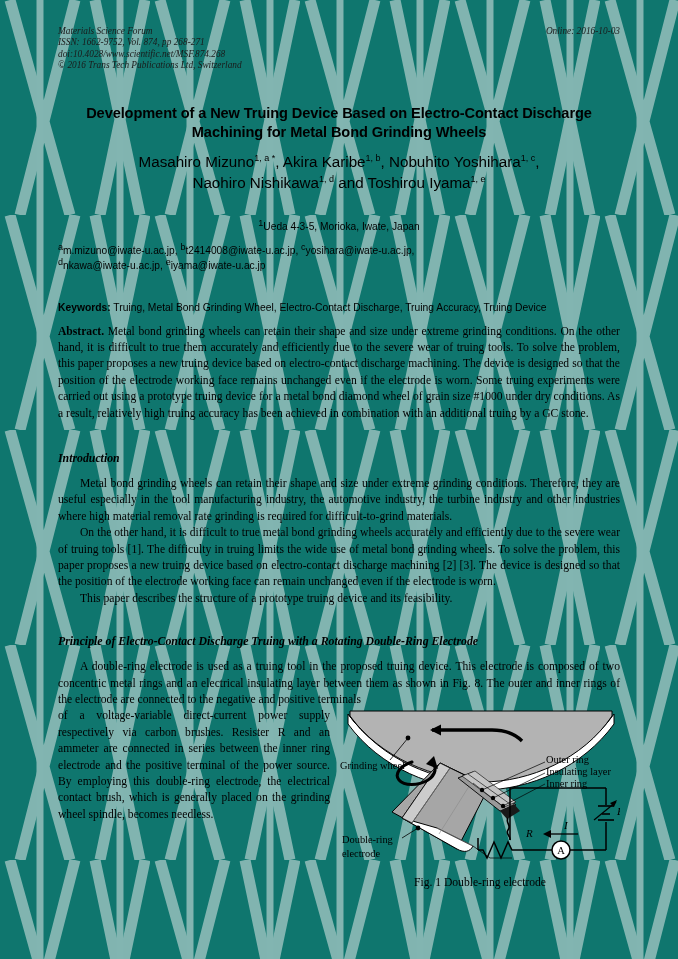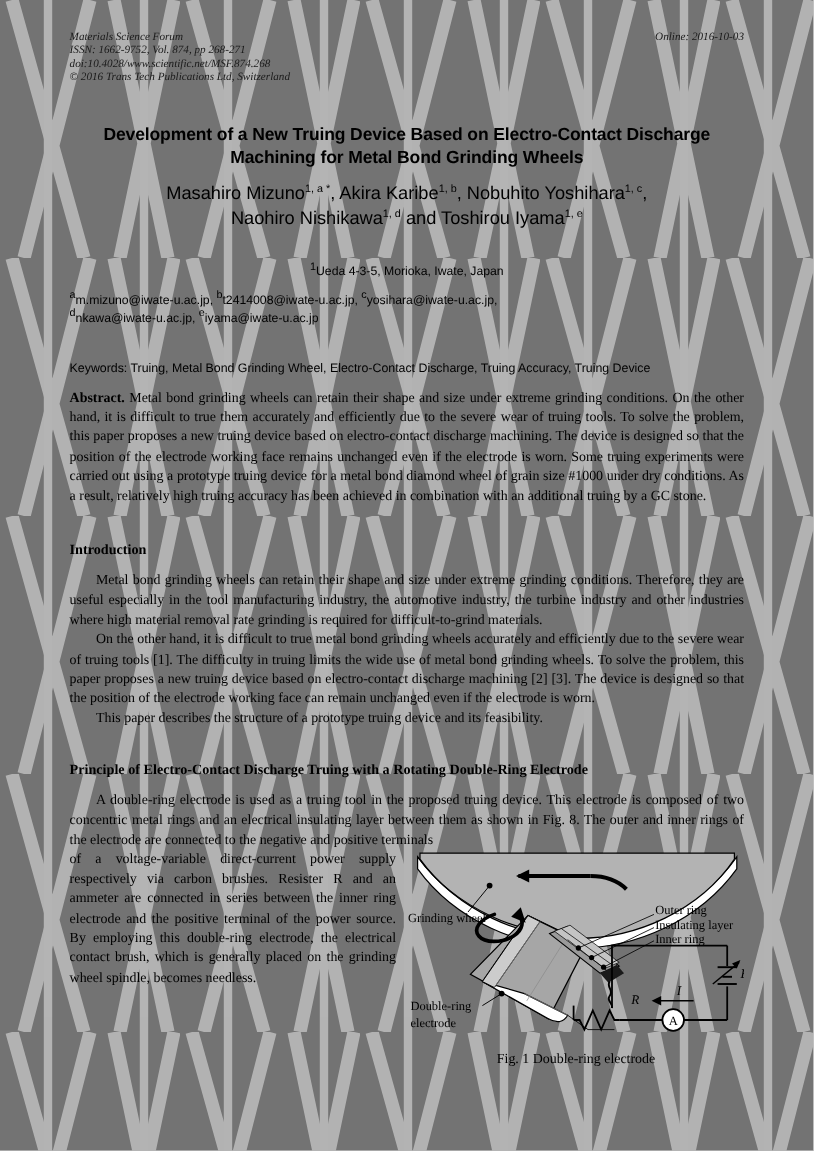--- a/index.html
+++ b/index.html
@@ -13,21 +13,21 @@
     position: relative;
     overflow: hidden;
     font-family: "Liberation Serif", serif;
     color: #000000;
   }
   #page {
     position: absolute;
     left: 0; top: 0;
     width: 678px;
     height: 959px;
-    background: #737373;
+    background: #0f766e;
     overflow: hidden;
   }
   
   #watermark {
     position: absolute;
     left: 0; top: 0;
     width: 678px;
     height: 959px;
     pointer-events: none;
     opacity: 0.5;
@@ -100,39 +100,40 @@
   }
 
   
   .keywords {
     margin-top: 27px;
     font-family: "Liberation Sans", sans-serif;
     font-size: 10.3px;
     line-height: 15.5px;
     text-align: justify;
   }
-  .keywords b { font-weight: normal; }
+  .keywords b { font-weight: bold; }
 
   
   .abstract {
     margin-top: 8px;
     font-family: "Liberation Serif", serif;
     font-size: 11.6px;
     line-height: 16.4px;
     text-align: justify;
   }
   .abstract b { font-weight: bold; }
 
   
   h2.section {
     margin: 28px 0 0 0;
     font-family: "Liberation Serif", serif;
     font-weight: bold;
     font-size: 11.8px;
     line-height: 16px;
+    font-style: italic;
   }
   h2.section.tight { margin-top: 26px; }
   p.body {
     margin: 0;
     font-family: "Liberation Serif", serif;
     font-size: 11.6px;
     line-height: 16.4px;
     text-align: justify;
     text-indent: 22px;
   }

